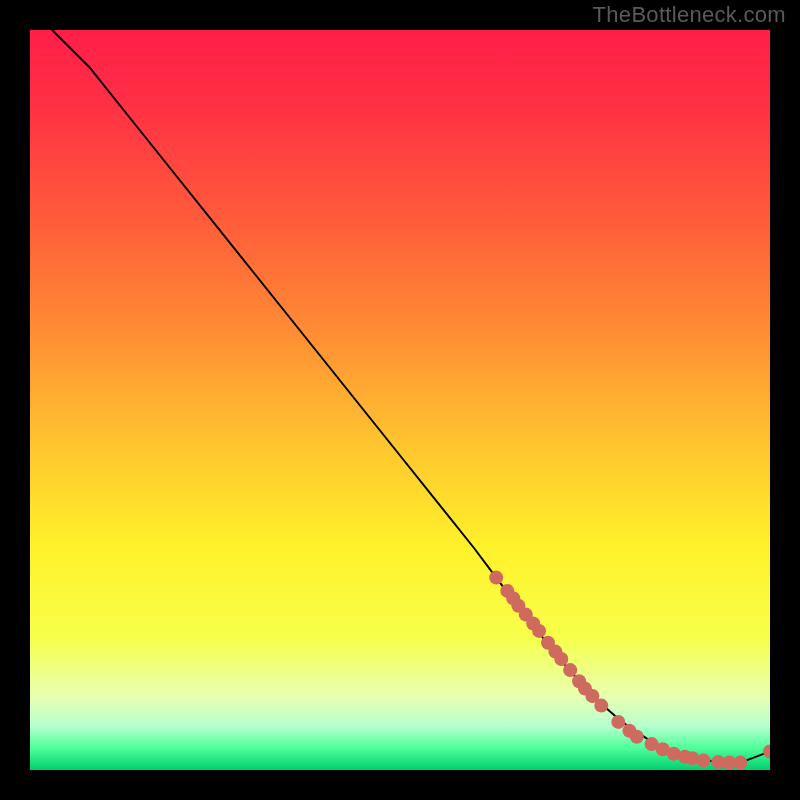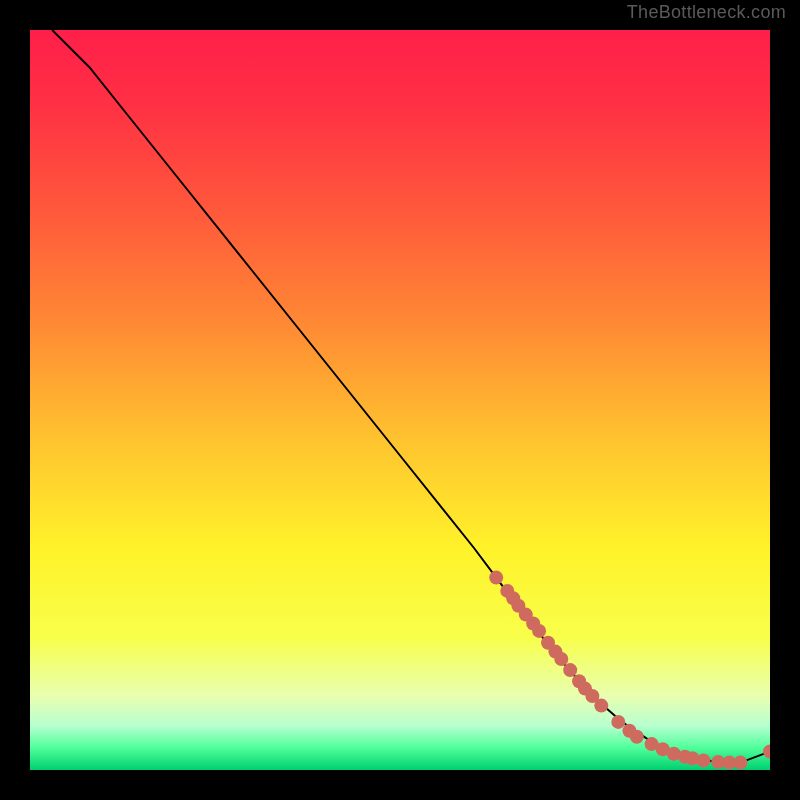--- a/index.html
+++ b/index.html
@@ -17,21 +17,21 @@
     top: 0;
     width: 800px;
     height: 800px;
     background: #000;
   }
   .watermark {
     position: absolute;
     top: 2px;
     right: 14px;
     color: #5a5a5a;
-    font-size: 18px;
+    font-size: 22px;
     font-weight: 400;
     letter-spacing: 0.3px;
     z-index: 5;
   }
   .plot {
     position: absolute;
     left: 30px;
     top: 30px;
     width: 740px;
     height: 740px;

